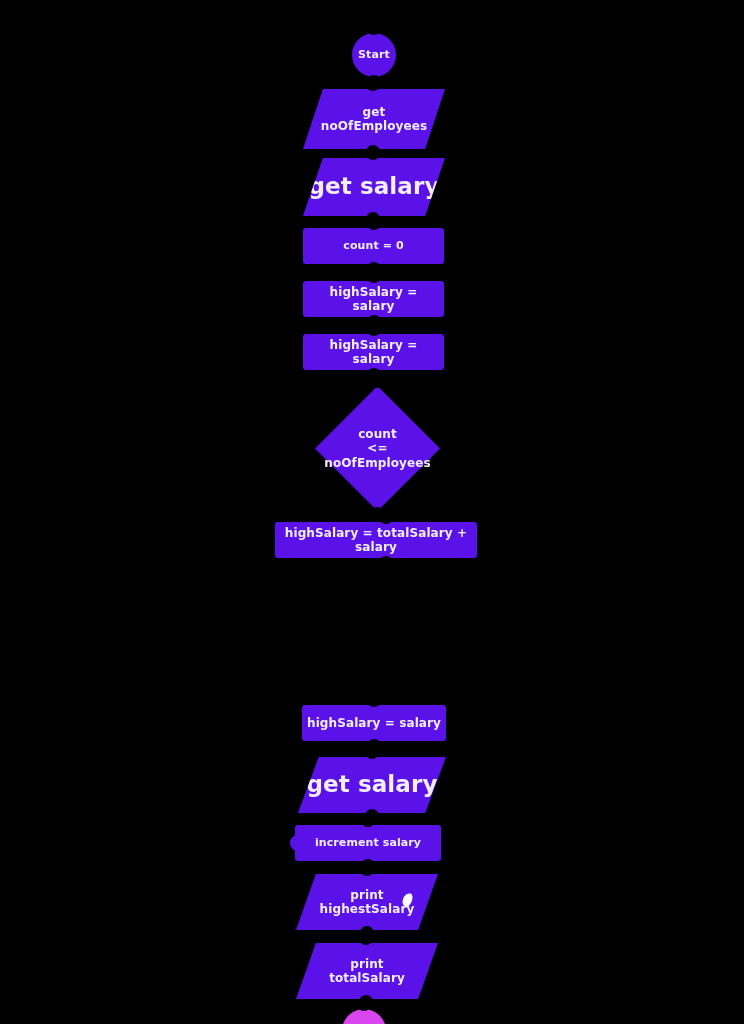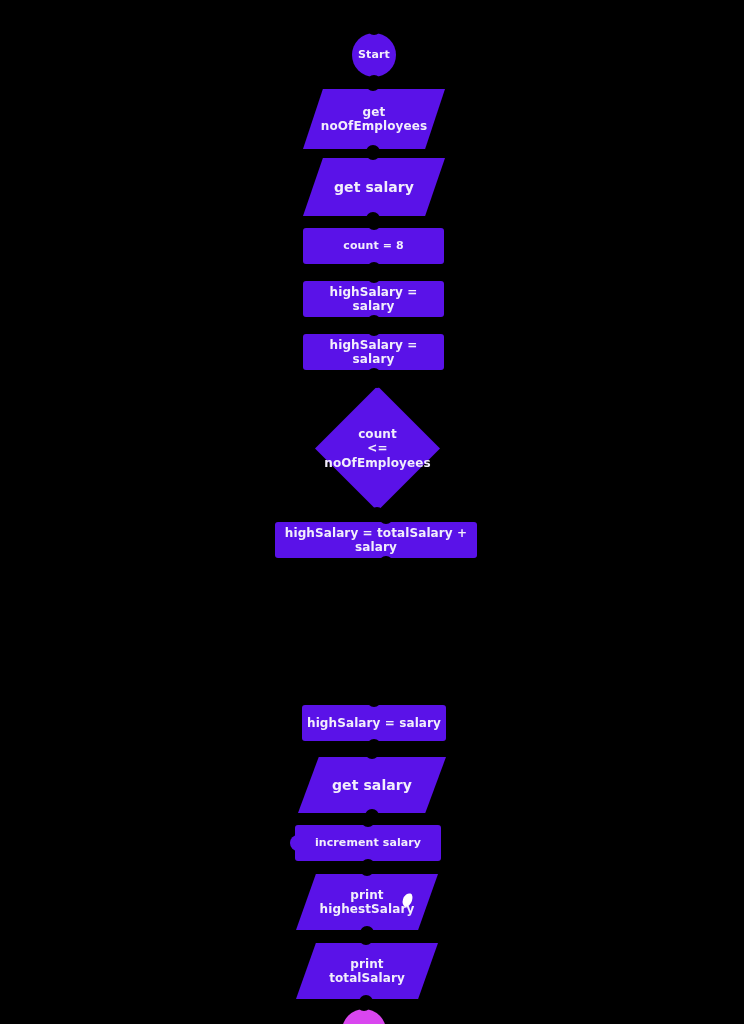--- a/index.html
+++ b/index.html
@@ -102,21 +102,21 @@
     height: 14px;
     background: #ffffff;
     border-radius: 60% 40% 50% 50% / 55% 45% 55% 45%;
     transform: rotate(18deg);
     z-index: 3;
   }
 
   
   .t-sm  { font-size: 11px; }
   .t-md  { font-size: 12px; }
-  .t-xl  { font-size: 14px; }
+  .t-xl  { font-size: 23px; }
 </style>
 </head>
 <body>
 
 <div id="flowchart">
 
   <div class="node shape-oval t-sm" style="left:352px; top:2px; width:44px; height:44px; background:#5a12e8;">
     <span class="notch top" style="background:#000000;"></span>
     <span class="notch bottom" style="background:#000000;"></span>
     <span class="label">Start</span>
@@ -133,21 +133,21 @@
   <div class="node shape-io t-xl" style="left:303px; top:127px; width:142px; height:58px; background:#5a12e8;
               clip-path: polygon(14% 0%, 100% 0%, 86% 100%, 0% 100%);">
     <span class="label">get salary</span>
   </div>
   <div class="node" style="left:366px; top:122px; width:14px; height:7px; background:#000000; border-radius:0 0 9px 9px;"></div>
   <div class="node" style="left:366px; top:181px; width:14px; height:7px; background:#000000; border-radius:9px 9px 0 0;"></div>
 
   <div class="node shape-process t-sm" style="left:303px; top:197px; width:141px; height:36px; background:#5a12e8;">
     <span class="notch top" style="background:#000000;"></span>
     <span class="notch bottom" style="background:#000000;"></span>
-    <span class="label">count = 8</span>
+    <span class="label">count = 0</span>
   </div>
 
   <div class="node shape-process t-md" style="left:303px; top:250px; width:141px; height:36px; background:#5a12e8;">
     <span class="notch top" style="background:#000000;"></span>
     <span class="notch bottom" style="background:#000000;"></span>
     <span class="label">highSalary = salary</span>
   </div>
 
   <div class="node shape-process t-md" style="left:303px; top:303px; width:141px; height:36px; background:#5a12e8;">
     <span class="notch top" style="background:#000000;"></span>

